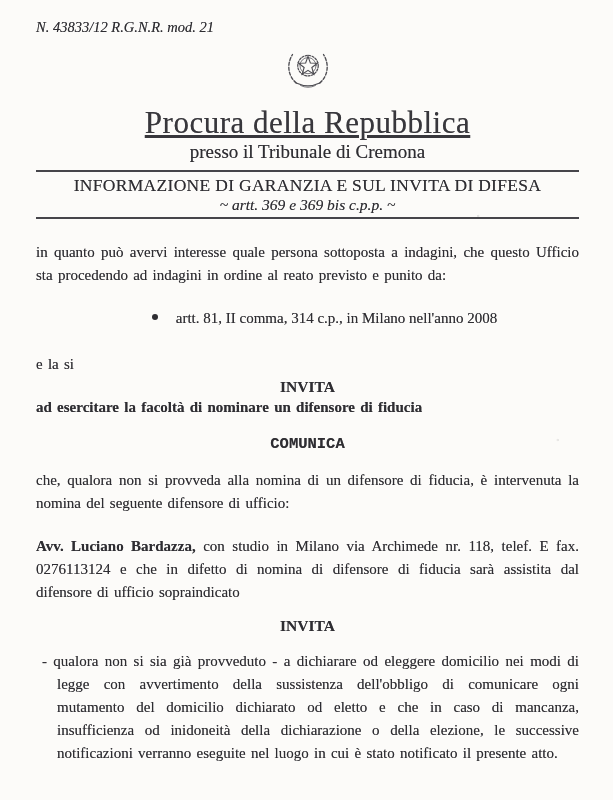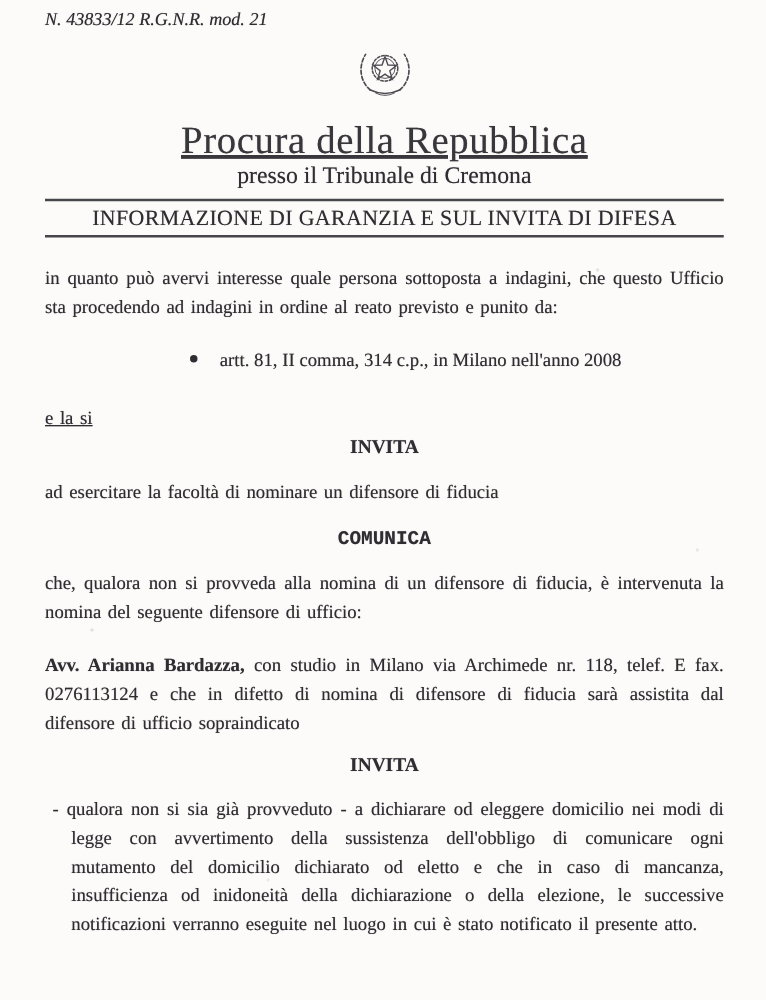--- a/index.html
+++ b/index.html
@@ -13,21 +13,21 @@
     width: 613px;
     height: 800px;
     overflow: hidden;
     background:
       radial-gradient(circle at 78% 27%, rgba(120,120,120,.18) 0 1px, transparent 1.6px),
       radial-gradient(circle at 12% 63%, rgba(120,120,120,.20) 0 1px, transparent 1.6px),
       radial-gradient(circle at 91% 55%, rgba(120,120,120,.15) 0 1px, transparent 1.6px),
       radial-gradient(circle at 35% 88%, rgba(120,120,120,.12) 0 1px, transparent 1.6px),
       #fcfbf9;
     color: #2e2d32;
-    padding: 8px 34px 0 36px;
+    padding: 19px 34px 0 36px;
     text-shadow: 0 0 0.6px rgba(46,45,50,.55);
   }
   .case-number {
     font-style: italic;
     font-size: 14.5px;
     line-height: 17px;
   }
   .emblem-wrap { text-align: center; margin-top: 1px; height: 68px; }
   .emblem-wrap svg { display: inline-block; }
   .title {
@@ -80,23 +80,23 @@
   .bullet-dot {
     display: inline-block;
     width: 6px; height: 6px;
     background: #2e2d32;
     border-radius: 50%;
     margin-right: 18px;
     position: relative;
     top: -3px;
     flex: 0 0 auto;
   }
-  .p-elasi { margin-top: 25px; text-align: left; text-decoration: underline; }
+  .p-elasi { margin-top: 25px; text-align: left; }
   .h-invita1 { margin-top: 1px; }
-  .p3 { margin-top: 16px; text-align: left; }
+  .p3 { text-align: left; font-weight: bold; }
   .h-comunica { margin-top: 16px; font-family: Liberation Mono, monospace; }
   .p4 { margin-top: 15px; }
   .p5 { margin-top: 20px; }
   .h-invita2 { margin-top: 12px; }
   .hang {
     margin-top: 15px;
     margin-left: 6px;
     padding-left: 15px;
     text-indent: -15px;
   }
@@ -123,20 +123,21 @@
         </g>
       </svg>
     </span>
   </div>
 
   <div class="title">Procura della Repubblica</div>
   <div class="subtitle">presso il Tribunale di Cremona</div>
 
   <div class="banner">
     <div class="banner-line1">INFORMAZIONE DI GARANZIA E SUL INVITA DI DIFESA</div>
+    <div class="banner-line2">~ artt. 369 e 369 bis c.p.p. ~</div>
   </div>
 
 
 
   <p class="para p2">in quanto può avervi interesse quale persona sottoposta a indagini, che questo Ufficio sta procedendo ad indagini in ordine al reato previsto e punito da:</p>
 
   <div class="bullet-row">
     <span class="bullet-dot"></span>
     <span>artt. 81, II comma, 314 c.p., in Milano nell'anno 2008</span>
   </div>
@@ -144,19 +145,19 @@
   <p class="para p-elasi">e la si</p>
 
   <div class="heading h-invita1">INVITA</div>
 
   <p class="para p3">ad esercitare la facoltà di nominare un difensore di fiducia</p>
 
   <div class="heading h-comunica">COMUNICA</div>
 
   <p class="para p4">che, qualora non si provveda alla nomina di un difensore di fiducia, è intervenuta la nomina del seguente difensore di ufficio:</p>
 
-  <p class="para p5"><span class="bold">Avv. Arianna Bardazza,</span><span> con studio in Milano via Archimede nr. 118, telef. E fax. 0276113124 e che in difetto di nomina di difensore di fiducia sarà assistita dal difensore di ufficio sopraindicato</span></p>
+  <p class="para p5"><span class="bold">Avv. Luciano Bardazza,</span><span> con studio in Milano via Archimede nr. 118, telef. E fax. 0276113124 e che in difetto di nomina di difensore di fiducia sarà assistita dal difensore di ufficio sopraindicato</span></p>
 
   <div class="heading h-invita2">INVITA</div>
 
   <p class="para hang">- qualora non si sia già provveduto - a dichiarare od eleggere domicilio nei modi di legge con avvertimento della sussistenza dell'obbligo di comunicare ogni mutamento del domicilio dichiarato od eletto e che in caso di mancanza, insufficienza od inidoneità della dichiarazione o della elezione, le successive notificazioni verranno eseguite nel luogo in cui è stato notificato il presente atto.</p>
 
 </div>
 
 </body></html>

